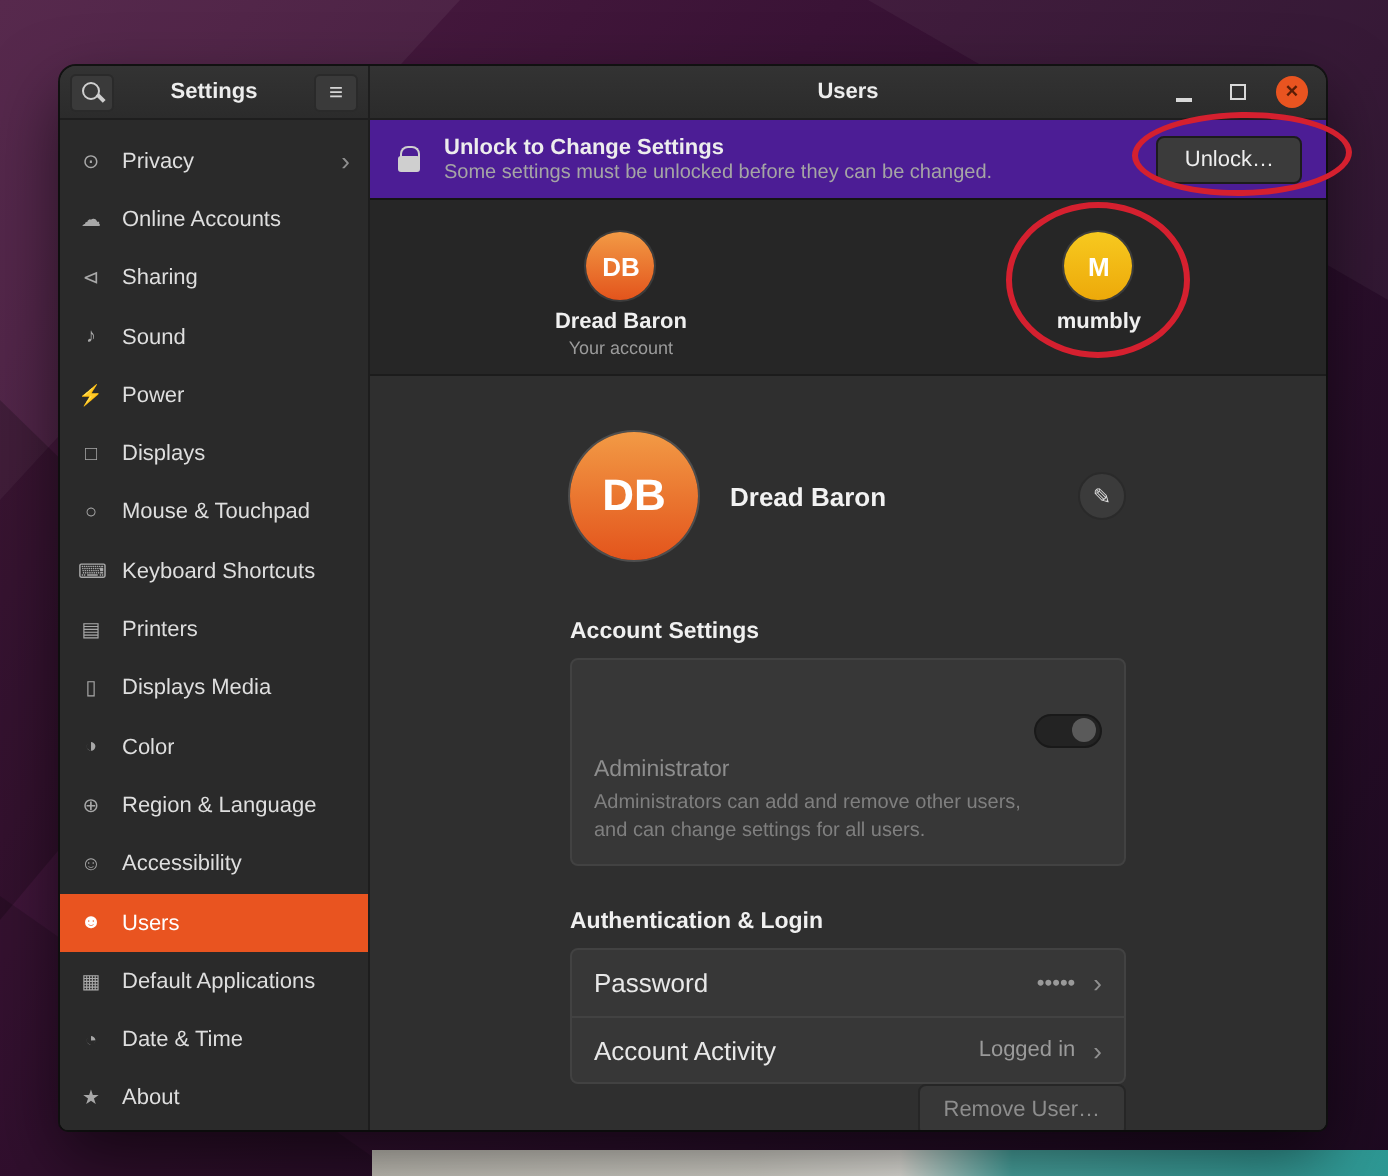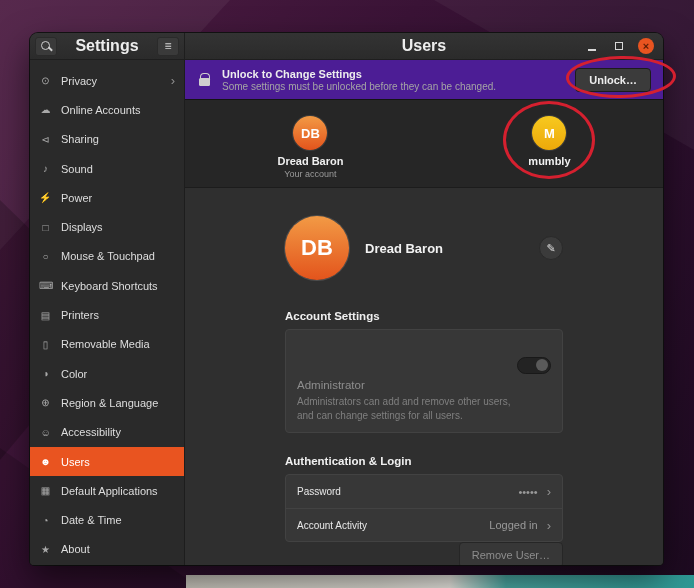--- a/index.html
+++ b/index.html
@@ -26,21 +26,21 @@
     box-shadow:0 14px 34px rgba(0,0,0,.55), 0 0 0 1px #141414;
     display:flex; flex-direction:column; }
 
   .titlebar { height:27px; flex:none; background:linear-gradient(#333,#2b2b2b);
     border-bottom:1px solid #1e1e1e; display:flex; }
   .tb-left { width:155px; flex:none; display:flex; align-items:center; gap:4px;
     padding:0 5px; border-right:1px solid #1e1e1e; }
   .tb-btn { width:22px; height:19px; flex:none; border-radius:3px; background:#3a3a3a;
     border:1px solid #2a2a2a; display:flex; align-items:center; justify-content:center;
     color:#d5d5d5; font-size:12px; line-height:1; }
-  .tb-title { flex:1; text-align:center; color:#ededed; font-weight:bold; font-size:16px;
+  .tb-title { flex:1; text-align:center; color:#ededed; font-weight:bold; font-size:11px;
     white-space:nowrap; overflow:hidden; }
   .tb-right { flex:1; display:flex; align-items:center; position:relative; }
   .tb-right .tb-title { position:absolute; left:0; right:0; }
   .win-controls { margin-left:auto; display:flex; align-items:center; gap:11px;
     padding-right:9px; z-index:1; }
   .wc { width:16px; height:16px; display:flex; align-items:center; justify-content:center; }
   .wc-min-glyph { width:8px; height:2px; background:#d8d8d8; margin-top:7px; }
   .wc-max-glyph { width:8px; height:8px; border:1.5px solid #d8d8d8; }
   .wc-close { border-radius:50%; background:#e95420; color:#5a1d06; font-size:11px;
     font-weight:bold; line-height:1; }
@@ -62,21 +62,21 @@
     display:flex; align-items:center; gap:11px; padding:0 12px; }
   .lock-wrap { width:14px; flex:none; display:flex; justify-content:center; }
   .lock-glyph { position:relative; width:11px; height:8px; background:#cfcfcf;
     border-radius:1.5px; margin-top:5px; }
   .lock-glyph::before { content:""; position:absolute; left:1.5px; top:-5px; width:8px;
     height:7px; border:1.8px solid #cfcfcf; border-bottom:none; border-radius:4px 4px 0 0; }
   .unlock-text { min-width:0; }
   .unlock-text .t1 { font-size:11px; font-weight:bold; color:#ededed; }
   .unlock-text .t2 { font-size:10px; color:#a5a5a5; margin-top:1px;text-align:center; }
   .unlock-btn { margin-left:auto; flex:none; background:#3b3b3b; border:1px solid #1c1c1c;
-    border-radius:4px; color:#ededed; font-size:11px; padding:5px 13px;font-weight:bold; }
+    border-radius:4px; color:#ededed; font-size:11px; padding:5px 13px; }
 
   .carousel { flex:none; height:88px; background:#262626; border-bottom:1px solid #1c1c1c;
     display:flex; justify-content:space-around; align-items:flex-start; padding-top:16px; }
   .car-user { display:flex; flex-direction:column; align-items:center; }
   .car-avatar { width:34px; height:34px; border-radius:50%; display:flex; align-items:center;
     justify-content:center; color:#fff; font-weight:bold; font-size:13px;
     background:linear-gradient(#f29a45,#e3541c); margin-bottom:5px;
     box-shadow:0 0 0 1px rgba(255,255,255,.10); }
   .car-avatar.gold { background:linear-gradient(#f7c91f,#eda90a); }
   .car-name { font-size:11px; font-weight:bold; color:#f0f0f0; }
@@ -101,21 +101,21 @@
   .admin-desc { font-size:10px; color:#7f7f7f; line-height:1.35; margin-top:4px;
     padding-right:28px; }
   .switch { margin-left:auto; width:34px; height:17px; flex:none; border-radius:9px;
     background:#232323; border:1px solid #191919; position:relative; }
   .switch .knob { position:absolute; top:1.5px; width:12px; height:12px; border-radius:50%;
     background:#5a5a5a; }
   .switch.on .knob { right:2px; }
   .switch.off .knob { left:2px; }
   .auth-row { height:33px; display:flex; align-items:center; padding:0 11px; }
   .auth-row + .auth-row { border-top:1px solid #424242; }
-  .auth-label { font-size:10px; color:#e8e8e8; }
+  .auth-label { font-size:13px; color:#e8e8e8; }
   .auth-label.dim { color:#8d8d8d; }
   .auth-value { margin-left:auto; font-size:11px; color:#9a9a9a; }
   .auth-chevron { color:#8f8f8f; font-size:13px; margin-left:9px; line-height:1; }
   .remove-row { margin-top:auto; width:278px; display:flex; justify-content:flex-end; }
   .remove-btn { background:#373737; border:1px solid #262626; border-radius:4px;
     color:#8d8d8d; font-size:11px; padding:6px 12px; }
 
   .search-glyph { position:relative; width:9px; height:9px; border:1.5px solid #cfcfcf;
     border-radius:50%; margin:-2px 0 0 -2px; }
   .search-glyph::after { content:""; position:absolute; width:5px; height:1.5px;
@@ -214,21 +214,21 @@
   </div>
 
   <div class="sidebar-item">
     <span class="icon-cell">▤</span>
     <span class="sidebar-label">Printers</span>
 
   </div>
 
   <div class="sidebar-item">
     <span class="icon-cell">▯</span>
-    <span class="sidebar-label">Removable Media</span>
+    <span class="sidebar-label">Displays Media</span>
 
   </div>
 
   <div class="sidebar-item">
     <span class="icon-cell">◑</span>
     <span class="sidebar-label">Color</span>
 
   </div>
 
   <div class="sidebar-item">

